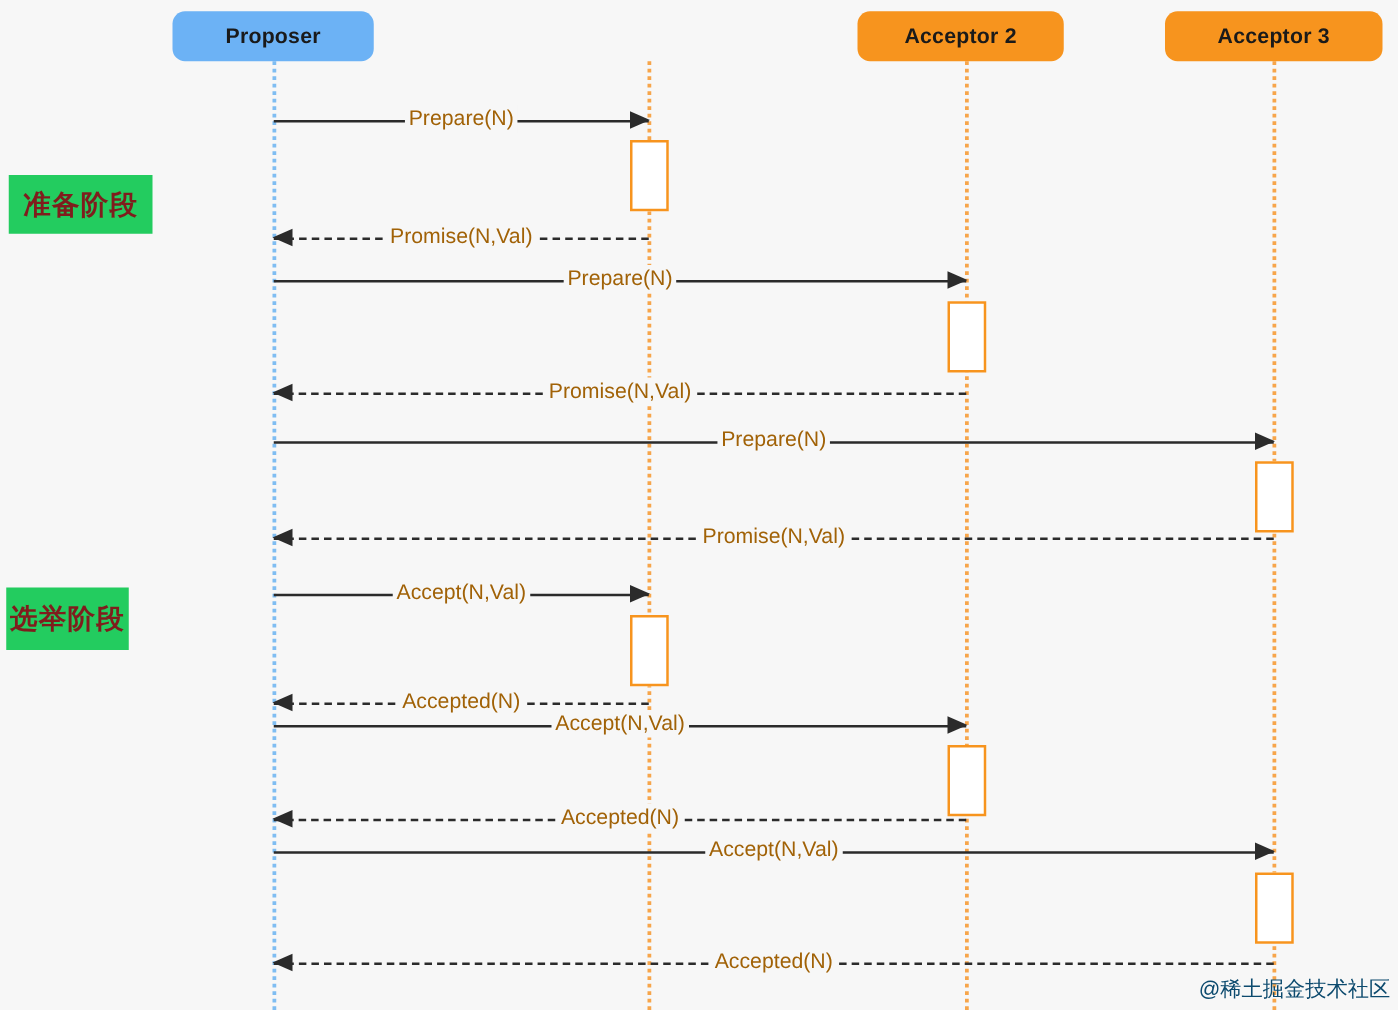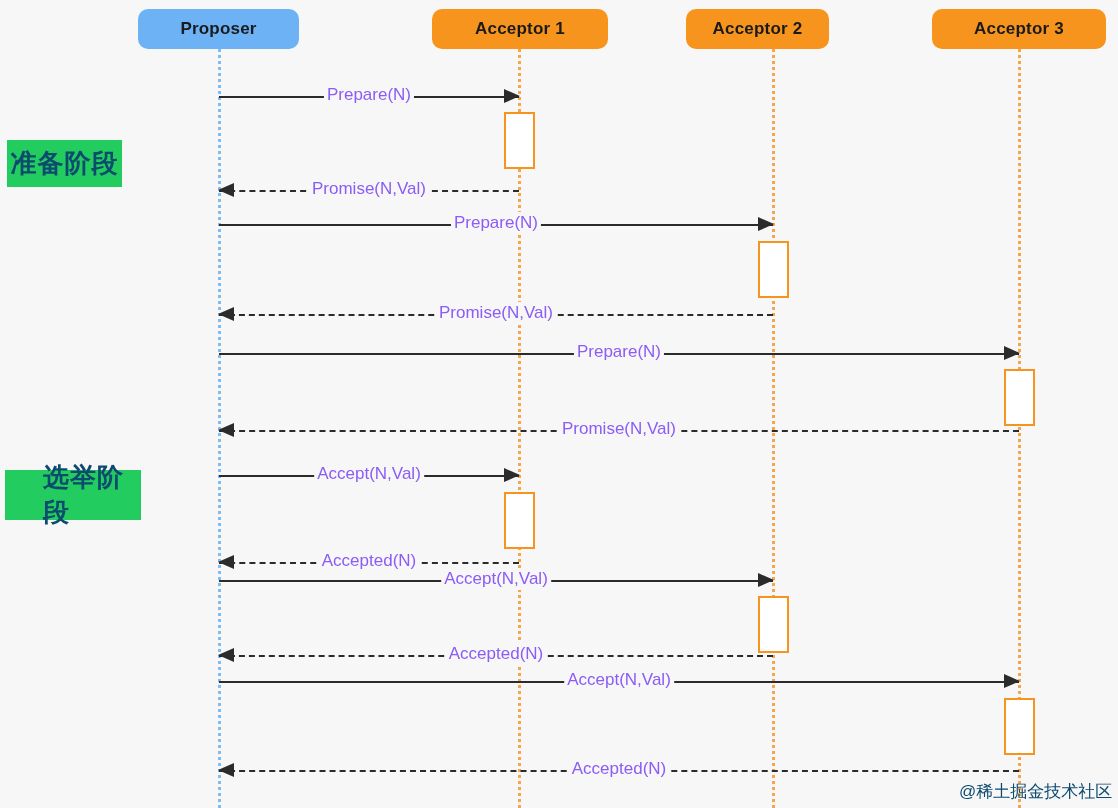--- a/index.html
+++ b/index.html
@@ -49,23 +49,23 @@
     box-sizing: border-box;
   }
 
   
   .phase {
     position: absolute;
     display: flex;
     align-items: center;
     justify-content: center;
     background: #23cc5f;
-    color: #0c4a6e;
+    color: #7f1d1d;
     font-weight: bold;
-    font-size: 26px;
+    font-size: 22px;
     letter-spacing: 1px;
   }
 
   
   .msg { position: absolute; height: 0; }
   .msg .line {
     position: absolute;
     left: 0; right: 0; top: 0;
     height: 0;
     border-top: 2.4px solid #2b2b2b;
@@ -89,21 +89,21 @@
     border-right: 16px solid #2b2b2b;
   }
   .msg .label {
     position: absolute;
     top: -12px;
     left: 50%;
     transform: translateX(-50%);
     background: #f7f7f7;
     padding: 0 3px;
     font-size: 17px;
-    color: #8b5cf6;
+    color: #a16207;
     white-space: nowrap;
     line-height: 22px;
   }
 
   
   .watermark {
     position: absolute;
     font-size: 17px;
     color: #0c4a6e;
     white-space: nowrap;
@@ -177,19 +177,18 @@
       <div class="line"></div>
       <div class="head"></div>
       <div class="label">Accept(N,Val)</div>
     </div>
     <div class="msg dashed left" style="left: 219px; width: 800px; top: 770px;">
       <div class="line"></div>
       <div class="head"></div>
       <div class="label">Accepted(N)</div>
     </div>
     <div class="participant blue" style="left: 138px; top: 9px; width: 161px;">Proposer</div>
-    <div class="participant orange" style="left: 432px; top: 9px; width: 176px;">Acceptor 1</div>
-    <div class="participant orange" style="left: 686px; top: 9px; width: 143px;">Acceptor 2</div>
+    <div class="participant orange" style="left: 686px; top: 9px; width: 165px;">Acceptor 2</div>
     <div class="participant orange" style="left: 932px; top: 9px; width: 174px;">Acceptor 3</div>
     <div class="phase" style="left: 7px; top: 140px; width: 115px; height: 47px;">准备阶段</div>
-    <div class="phase" style="left: 5px; top: 470px; width: 98px; height: 50px; padding-left: 38px;">选举阶段</div>
+    <div class="phase" style="left: 5px; top: 470px; width: 98px; height: 50px;">选举阶段</div>
     <div class="watermark" style="left: 959px; top: 780px;">@稀土掘金技术社区</div>
   </div>
 
 </body></html>

